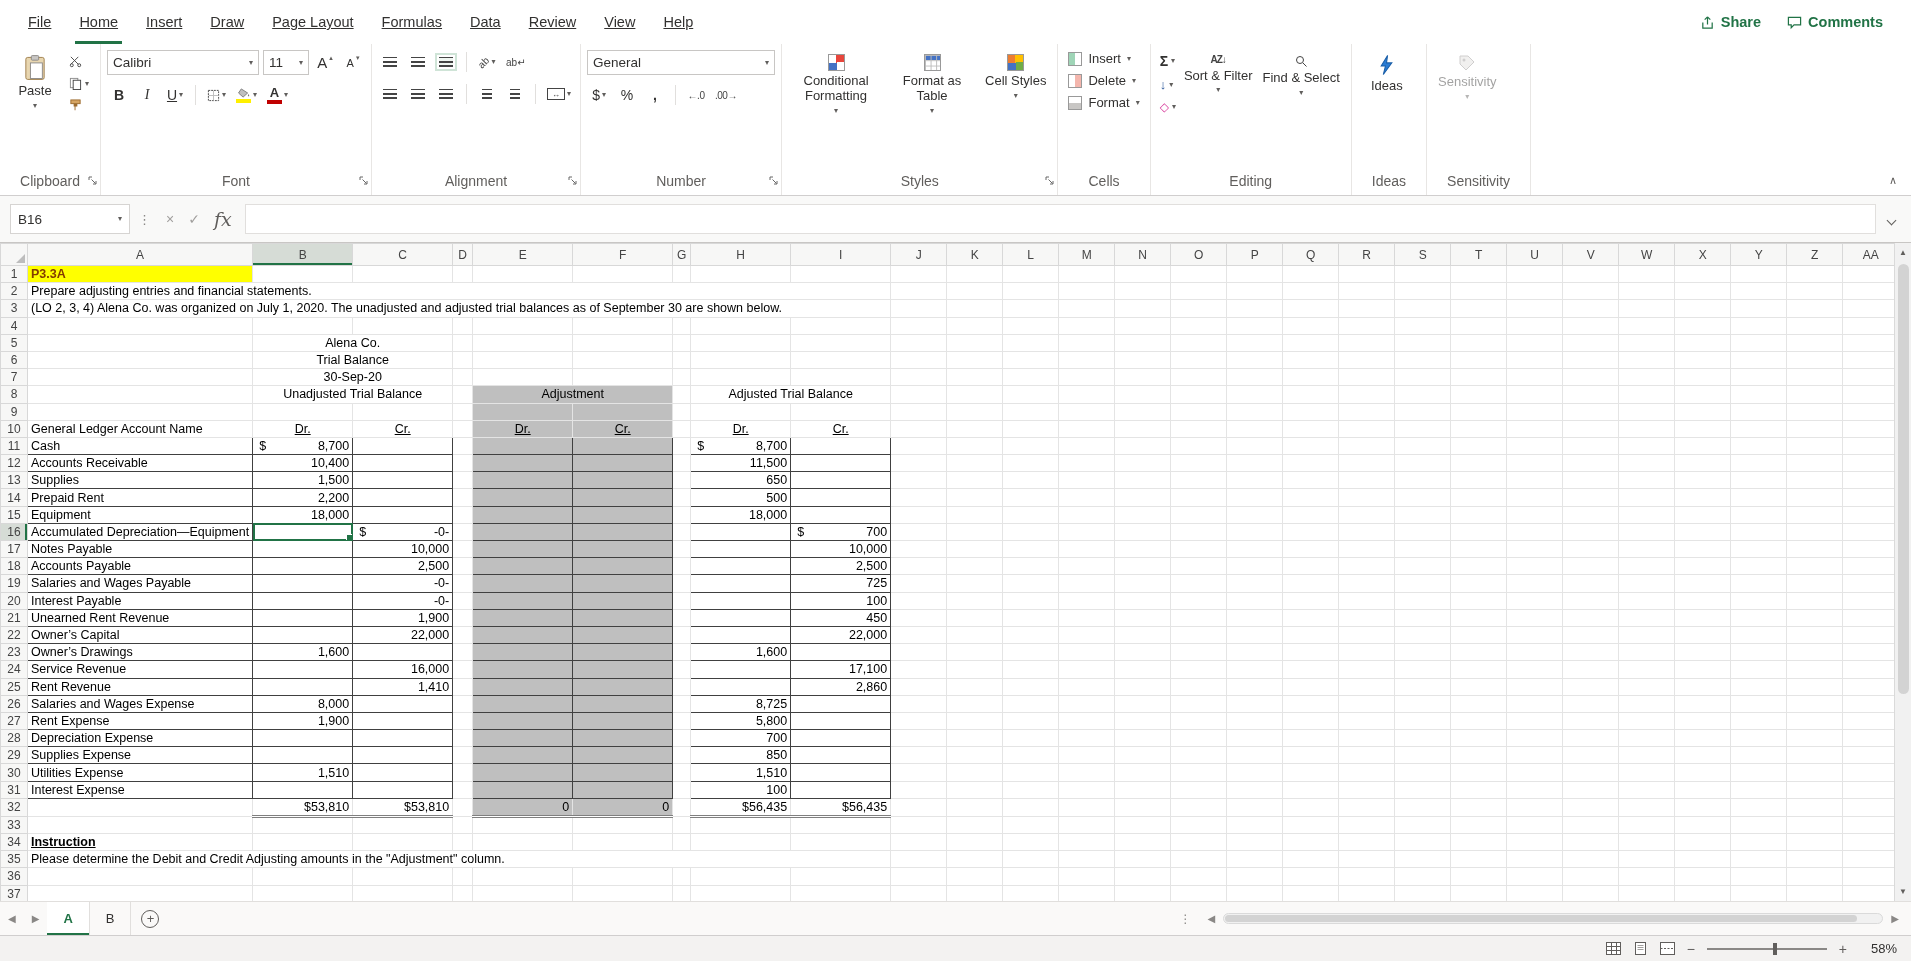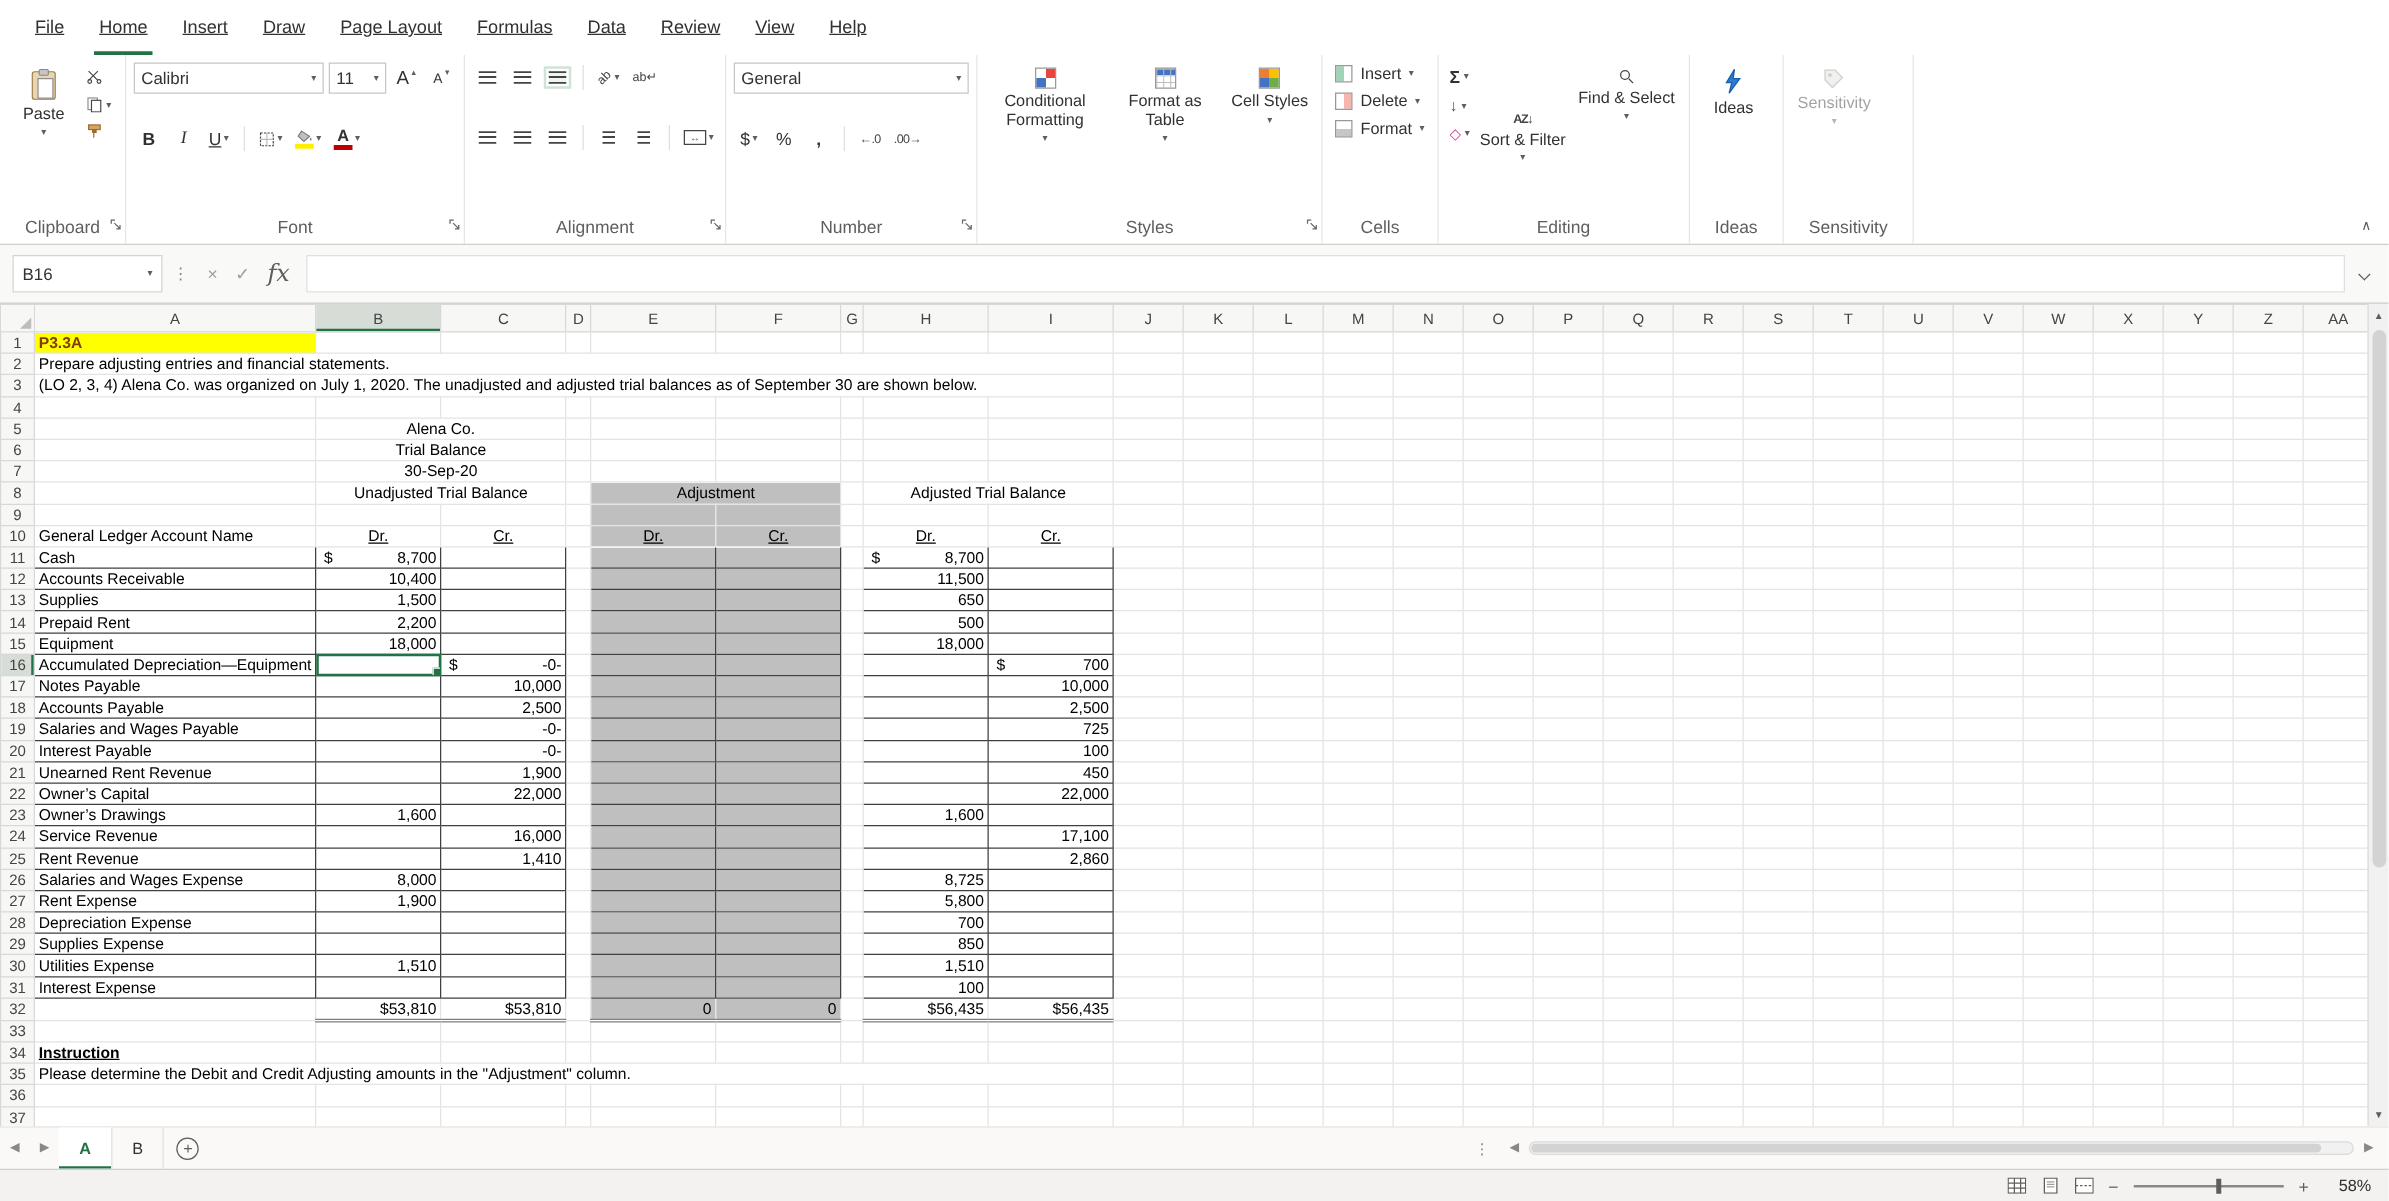--- a/index.html
+++ b/index.html
@@ -25,21 +25,21 @@
   .vsep { width:1px; background:#E1DFDD; margin:2px 4px; align-self:stretch; }
 
   .bigbtn { display:flex; flex-direction:column; align-items:center; justify-content:flex-start; gap:3px;
             padding:4px 5px; font-size:13px; text-align:center; line-height:1.15; min-width:58px; }
   .bigbtn .bb-label { max-width:86px; }
   .bigbtn.disabled { opacity:.45; }
 
   .mini-col { display:flex; flex-direction:column; justify-content:flex-start; gap:7px; padding:4px 2px; }
   .mini-col .srow, .mini-stack .srow { display:flex; align-items:center; gap:3px; padding:1px 3px; }
 
-  .stack2 { display:flex; flex-direction:column; gap:24px; }
+  .stack2 { display:flex; flex-direction:column; gap:8px; }
   .rrow { display:flex; align-items:center; gap:4px; }
 
   .combo { background:#fff; border:1px solid #C8C6C4; height:25px; display:flex; align-items:center;
            justify-content:space-between; padding:0 5px; font-size:13.5px; }
   .w150 { width:152px; } .w44 { width:46px; } .w190 { width:188px; }
 
   .sbtn { display:flex; align-items:center; justify-content:center; gap:2px; min-width:24px; height:24px;
           padding:0 3px; font-size:14px; }
   .sbtn.bold { font-weight:700; }
   .sbtn.italic { font-style:italic; font-family:"Liberation Serif",serif; }
@@ -69,21 +69,21 @@
            background-size:100% 5.3px,5.6px 100%,100% 100%; }
   .ic-cs { width:17px; height:17px; border:1px solid #999; display:inline-block;
            background:conic-gradient(#FFC000 0 25%, #70AD47 0 50%, #4472C4 0 75%, #ED7D31 0); }
   .ic-ins { width:14px; height:14px; border:1px solid #999; display:inline-block; background:linear-gradient(90deg,#9FD5B7 0 50%,#fff 0); }
   .ic-del { width:14px; height:14px; border:1px solid #999; display:inline-block; background:linear-gradient(90deg,#fff 0 50%,#F4B6AD 0); }
   .ic-fmt { width:14px; height:14px; border:1px solid #999; display:inline-block; background:linear-gradient(#fff 0 50%,#C8C6C4 0); }
 
   .cellrow { display:flex; align-items:center; gap:6px; font-size:13px; padding:1px 4px; }
   .sigma { font-size:14px; font-weight:600; } .filld { font-size:13px; color:#2B579A; }
   .cleard { font-size:12px; color:#D83B9B; }
-  .azicon { font-size:10px; font-weight:600; letter-spacing:-1px; color:#444;margin-top:36px; }
+  .azicon { font-size:10px; font-weight:600; letter-spacing:-1px; color:#444; }
   .collapse-chev { position:absolute; right:14px; bottom:8px; color:#605E5C; font-size:11px; }
 
   
   .fbar { height:46px; background:#F9F9F8; display:flex; align-items:center; padding:7px 4px 7px 10px; gap:0; flex:none; }
   .namebox { width:120px; height:30px; background:#fff; border:1px solid #D6D4D2; display:flex; align-items:center;
              justify-content:space-between; padding:0 7px; font-size:13.5px; }
   .fb-dots { color:#8A8886; padding:0 8px; font-size:13px; }
   .fb-btn { background:none; border:none; font-size:14px; color:#A19F9D; padding:0 7px; }
   .fb-btn.fx { color:#605E5C; font-family:"DejaVu Serif",serif; font-style:italic; font-size:19px; }
   .fb-input { flex:1; height:30px; background:#fff; border:1px solid #E1DFDD; margin-left:6px; }
@@ -154,20 +154,35 @@
       <div class="rtab active">Home</div>
       <div class="rtab">Insert</div>
       <div class="rtab">Draw</div>
       <div class="rtab">Page Layout</div>
       <div class="rtab">Formulas</div>
       <div class="rtab">Data</div>
       <div class="rtab">Review</div>
       <div class="rtab">View</div>
       <div class="rtab">Help</div>
     </div>
+  <div class="tb-right">
+    <div class="tb-btn">
+      <svg width="15" height="15" viewBox="0 0 16 16">
+          <path d="M8 10V2M8 2L5 5M8 2l3 3" fill="none" stroke="#217346" stroke-width="1.3"></path>
+          <path d="M3 8v6h10V8" fill="none" stroke="#217346" stroke-width="1.3"></path>
+        </svg>
+      <span>Share</span>
+    </div>
+    <div class="tb-btn">
+      <svg width="15" height="15" viewBox="0 0 16 16">
+          <path d="M1.5 2.5h13v8h-7l-3 3v-3h-3z" fill="none" stroke="#217346" stroke-width="1.3"></path>
+        </svg>
+      <span>Comments</span>
+    </div>
+  </div>
 </div>
 
 <div class="ribbon">
 
   <div class="rgroup">
     <div class="rg-body">
       <div class="bigbtn">
         <svg width="22" height="27" viewBox="0 0 24 28">
             <rect x="2" y="3" width="20" height="24" rx="2" fill="#E8D6B0" stroke="#9C7C46"></rect>
             <rect x="8" y="1" width="8" height="5" rx="1" fill="#C8C6C4" stroke="#8A8886"></rect>

